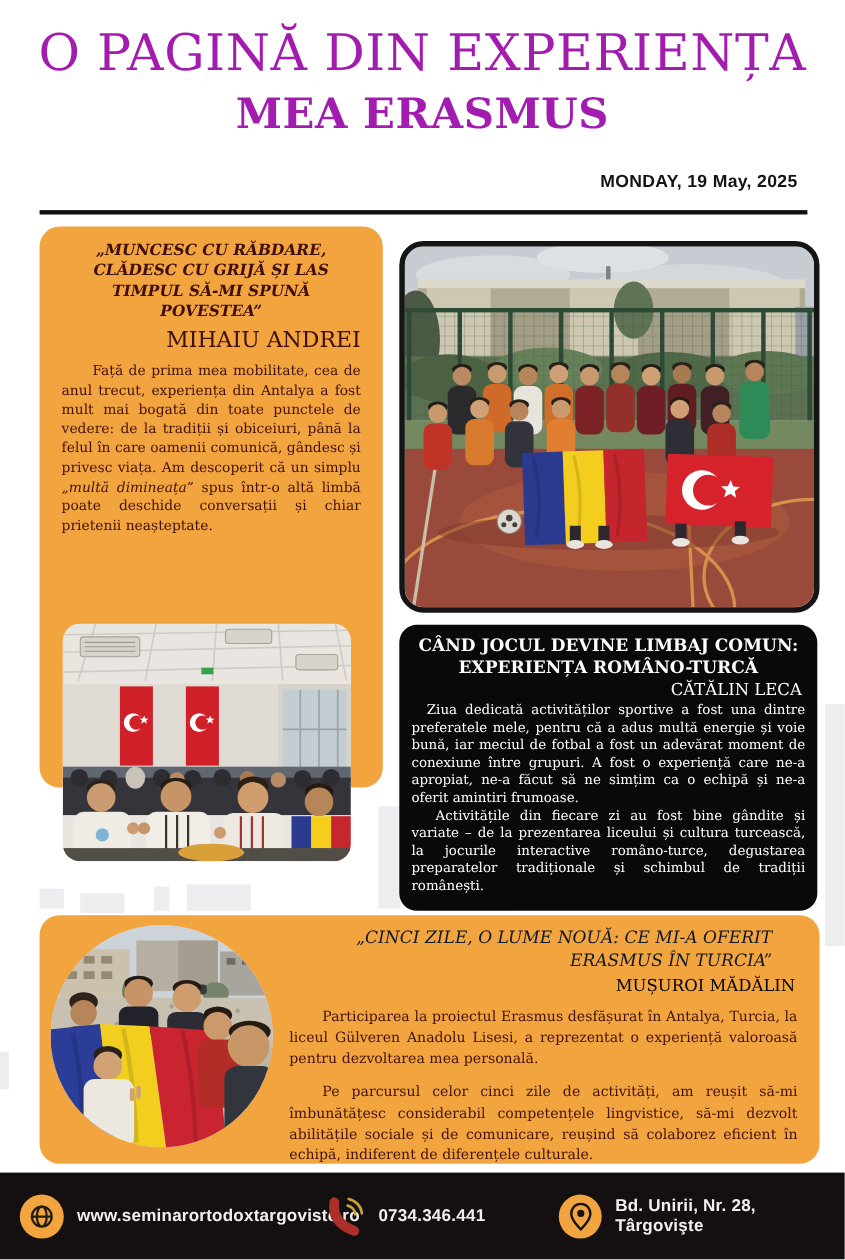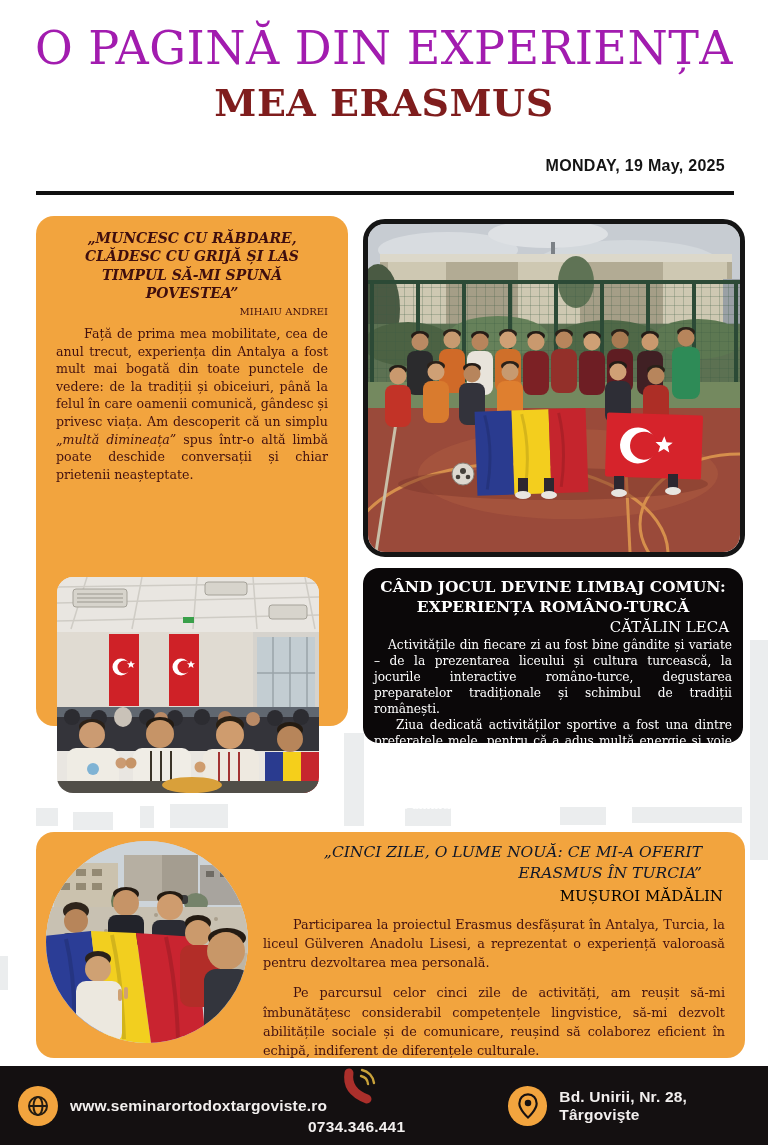--- a/index.html
+++ b/index.html
@@ -3,42 +3,42 @@
 <meta charset="utf-8">
 <style>
   html,body{margin:0;padding:0;}
   body{width:768px;height:1145px;position:relative;background:#ffffff;overflow:hidden;
        font-family:"DejaVu Serif", serif;}
   .abs{position:absolute;}
   
   .title1{top:22px;left:0;width:768px;text-align:center;font-weight:normal;
           font-size:46px;color:#a21caf;letter-spacing:.5px;line-height:1.15;}
   .title2{top:80px;left:0;width:768px;text-align:center;font-weight:bold;
-          font-size:38px;color:#7f1d1d;letter-spacing:.5px;}
+          font-size:38px;color:#a21caf;letter-spacing:.5px;}
   .dateline{top:157px;left:0;width:725px;text-align:right;
             font-family:"Liberation Sans",sans-serif;font-weight:bold;
             font-size:16px;color:#141414;letter-spacing:.3px;}
   .rule{top:191px;left:36px;width:698px;height:4px;background:#101010;}
   
   .wm{background:#ebedee;z-index:0;}
   
   .card{background:#F2A43E;border-radius:18px;z-index:1;}
-  .card1{left:36px;top:216px;width:312px;height:510px;}
+  .card1{left:36px;top:206px;width:312px;height:510px;}
   .card1 .atitle{margin:13px auto 0;width:222px;text-align:center;font-weight:bold;
                  font-style:italic;font-size:14px;line-height:1.32;color:#3F0E0E;}
-  .card1 .author{margin:3px 20px 0 0;text-align:right;font-size:10px;color:#3F0E0E;}
+  .card1 .author{margin:3px 20px 0 0;text-align:right;font-size:20px;color:#3F0E0E;}
   .card1 .body{margin:8px 20px 0;color:#431110;font-size:12.6px;line-height:1.4;
                text-align:justify;}
   .card1 .body p{margin:0 0 4px;text-indent:28px;}
   .photo1{left:21px;top:361px;width:262px;height:216px;border-radius:16px;
           overflow:hidden;background:#e9e6e1;}
   
   .photoR{left:363px;top:219px;width:382px;height:338px;border:5px solid #151515;
           border-radius:22px;overflow:hidden;box-sizing:border-box;background:#c7ccd2;z-index:1;}
-  .card2{left:363px;top:568px;width:380px;height:175px;background:#0B0809;
+  .card2{left:363px;top:568px;width:380px;height:260px;background:#0B0809;
          border-radius:16px;color:#ffffff;z-index:1;}
   .card2 .atitle{margin:9px 8px 0;text-align:center;font-weight:bold;font-size:15.5px;
                  line-height:1.3;}
   .card2 .author{margin:1px 14px 0 0;text-align:right;font-size:15px;}
   .card2 .body{margin:2px 11px 0;font-size:12.2px;line-height:1.31;text-align:justify;}
   .card2 .body p{margin:0;text-indent:14px;}
   .card2 .body p+p{text-indent:22px;}
   .card3{left:36px;top:832px;width:709px;height:226px;}
   .circlePhoto{left:10px;top:9px;width:202px;height:202px;border-radius:50%;
                overflow:hidden;background:#cdd4d9;}
@@ -317,22 +317,22 @@
       <ellipse cx="251" cy="269" rx="8" ry="4"></ellipse>
         <ellipse cx="305" cy="267" rx="8" ry="4"></ellipse>
     </g>
   </svg>
 </div>
 
 <div class="abs card2">
   <div class="atitle">CÂND JOCUL DEVINE LIMBAJ COMUN: EXPERIENȚA ROMÂNO-TURCĂ</div>
   <div class="author">CĂTĂLIN LECA</div>
   <div class="body">
+    <p>Ziua dedicată activităților sportive a fost una dintre preferatele mele, pentru că a adus multă energie și voie bună, iar meciul de fotbal a fost un adevărat moment de conexiune între grupuri. A fost o experiență care ne-a apropiat, ne-a făcut să ne simțim ca o echipă și ne-a oferit amintiri frumoase.</p>
     <p>Activitățile din fiecare zi au fost bine gândite și variate – de la prezentarea liceului și cultura turcească, la jocurile interactive româno-turce, degustarea preparatelor tradiționale și schimbul de tradiții românești.</p>
-    <p>Ziua dedicată activităților sportive a fost una dintre preferatele mele, pentru că a adus multă energie și voie bună, iar meciul de fotbal a fost un adevărat moment de conexiune între grupuri. A fost o experiență care ne-a apropiat, ne-a făcut să ne simțim ca o echipă și ne-a oferit amintiri frumoase.</p>
   </div>
 </div>
 
 <div class="abs card card3">
   <div class="abs circlePhoto">
     <svg width="202" height="202" viewBox="0 0 202 202" preserveAspectRatio="none">
       <rect width="202" height="202" fill="#cdd4d9"></rect>
       <rect x="8" y="22" width="64" height="44" fill="#cbc2ae"></rect>
       <g fill="#948a74">
         <rect x="14" y="28" width="10" height="7"></rect>
@@ -406,21 +406,21 @@
   <div class="fgroup" style="left:18px;">
     <div class="fcircle">
       <svg width="24" height="24" viewBox="0 0 24 24" fill="none" stroke="#241c12" stroke-width="2">
         <circle cx="12" cy="12" r="9"></circle>
         <line x1="3" y1="12" x2="21" y2="12"></line>
         <ellipse cx="12" cy="12" rx="4.5" ry="9"></ellipse>
       </svg>
     </div>
     <span class="ftext">www.seminarortodoxtargoviste.ro</span>
   </div>
-  <div class="fgroup" style="left:308px;flex-direction:column;">
+  <div class="fgroup" style="left:292px;">
     <svg width="40" height="40" viewBox="0 0 40 40">
       <path d="M12 7 Q9 25 30 33" stroke="#ab2f2b" stroke-width="9" stroke-linecap="round" fill="none"></path>
       <path d="M24 10 A 9 9 0 0 1 31 18" stroke="#c9a23a" stroke-width="2.4" fill="none" stroke-linecap="round"></path>
       <path d="M25 4 A 15 15 0 0 1 37 17" stroke="#c9a23a" stroke-width="2.4" fill="none" stroke-linecap="round"></path>
     </svg>
     <span class="ftext">0734.346.441</span>
   </div>
   <div class="fgroup" style="left:508px;">
     <div class="fcircle">
       <svg width="22" height="26" viewBox="0 0 28 36">

